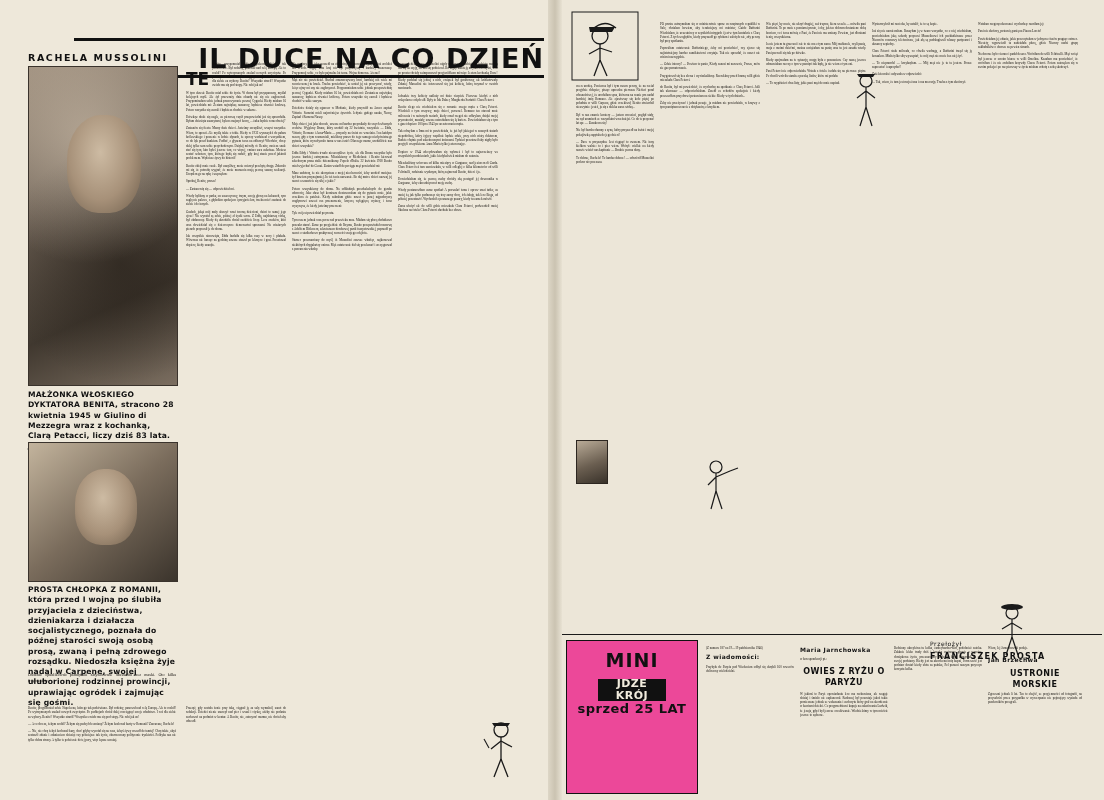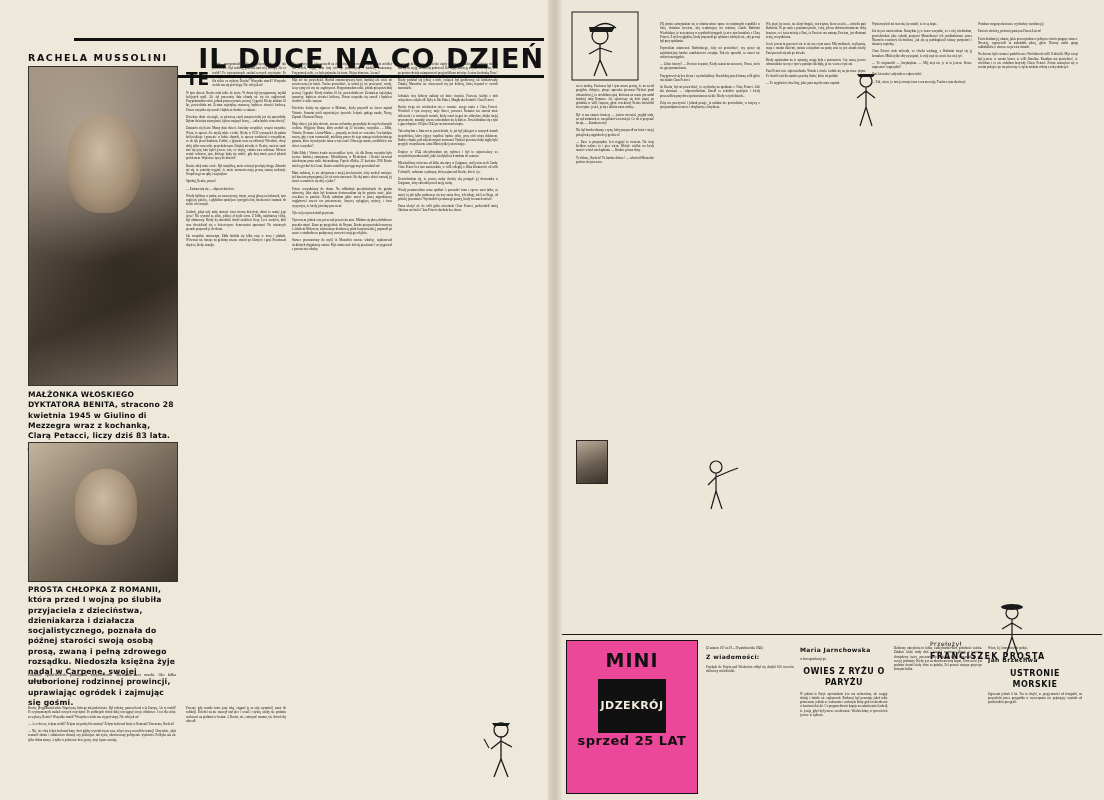--- a/index.html
+++ b/index.html
@@ -96,23 +96,23 @@
   .mini-box{
     position:absolute;left:566px;top:640px;width:130px;height:152px;
     border:1px solid #111;background:#ec4899;
   }
   .mini-title{
     font-family:"DejaVu Sans", sans-serif;
     font-weight:bold;font-size:19px;letter-spacing:1px;color:#111;
     text-align:center;margin-top:8px;
   }
   .mini-badge{
-    margin:8px auto 0;width:68px;height:54px;background:#111;color:#f2ecde;
+    margin:8px auto 0;width:68px;height:22px;background:#111;color:#f2ecde;
     font-family:"DejaVu Sans", sans-serif;font-weight:bold;font-size:11px;
-    display:flex;flex-direction:row;align-items:center;justify-content:center;
+    display:flex;flex-direction:column;align-items:center;justify-content:center;
     line-height:1.05;letter-spacing:.5px;
   }
   .mini-sub{
     font-family:"DejaVu Sans", sans-serif;font-weight:bold;font-size:13px;
     text-align:center;color:#111;letter-spacing:.5px;
   }
   .signature{
     position:absolute;
     font-family:"DejaVu Sans", sans-serif;
     font-weight:bold;font-size:8px;letter-spacing:1.2px;color:#111;

